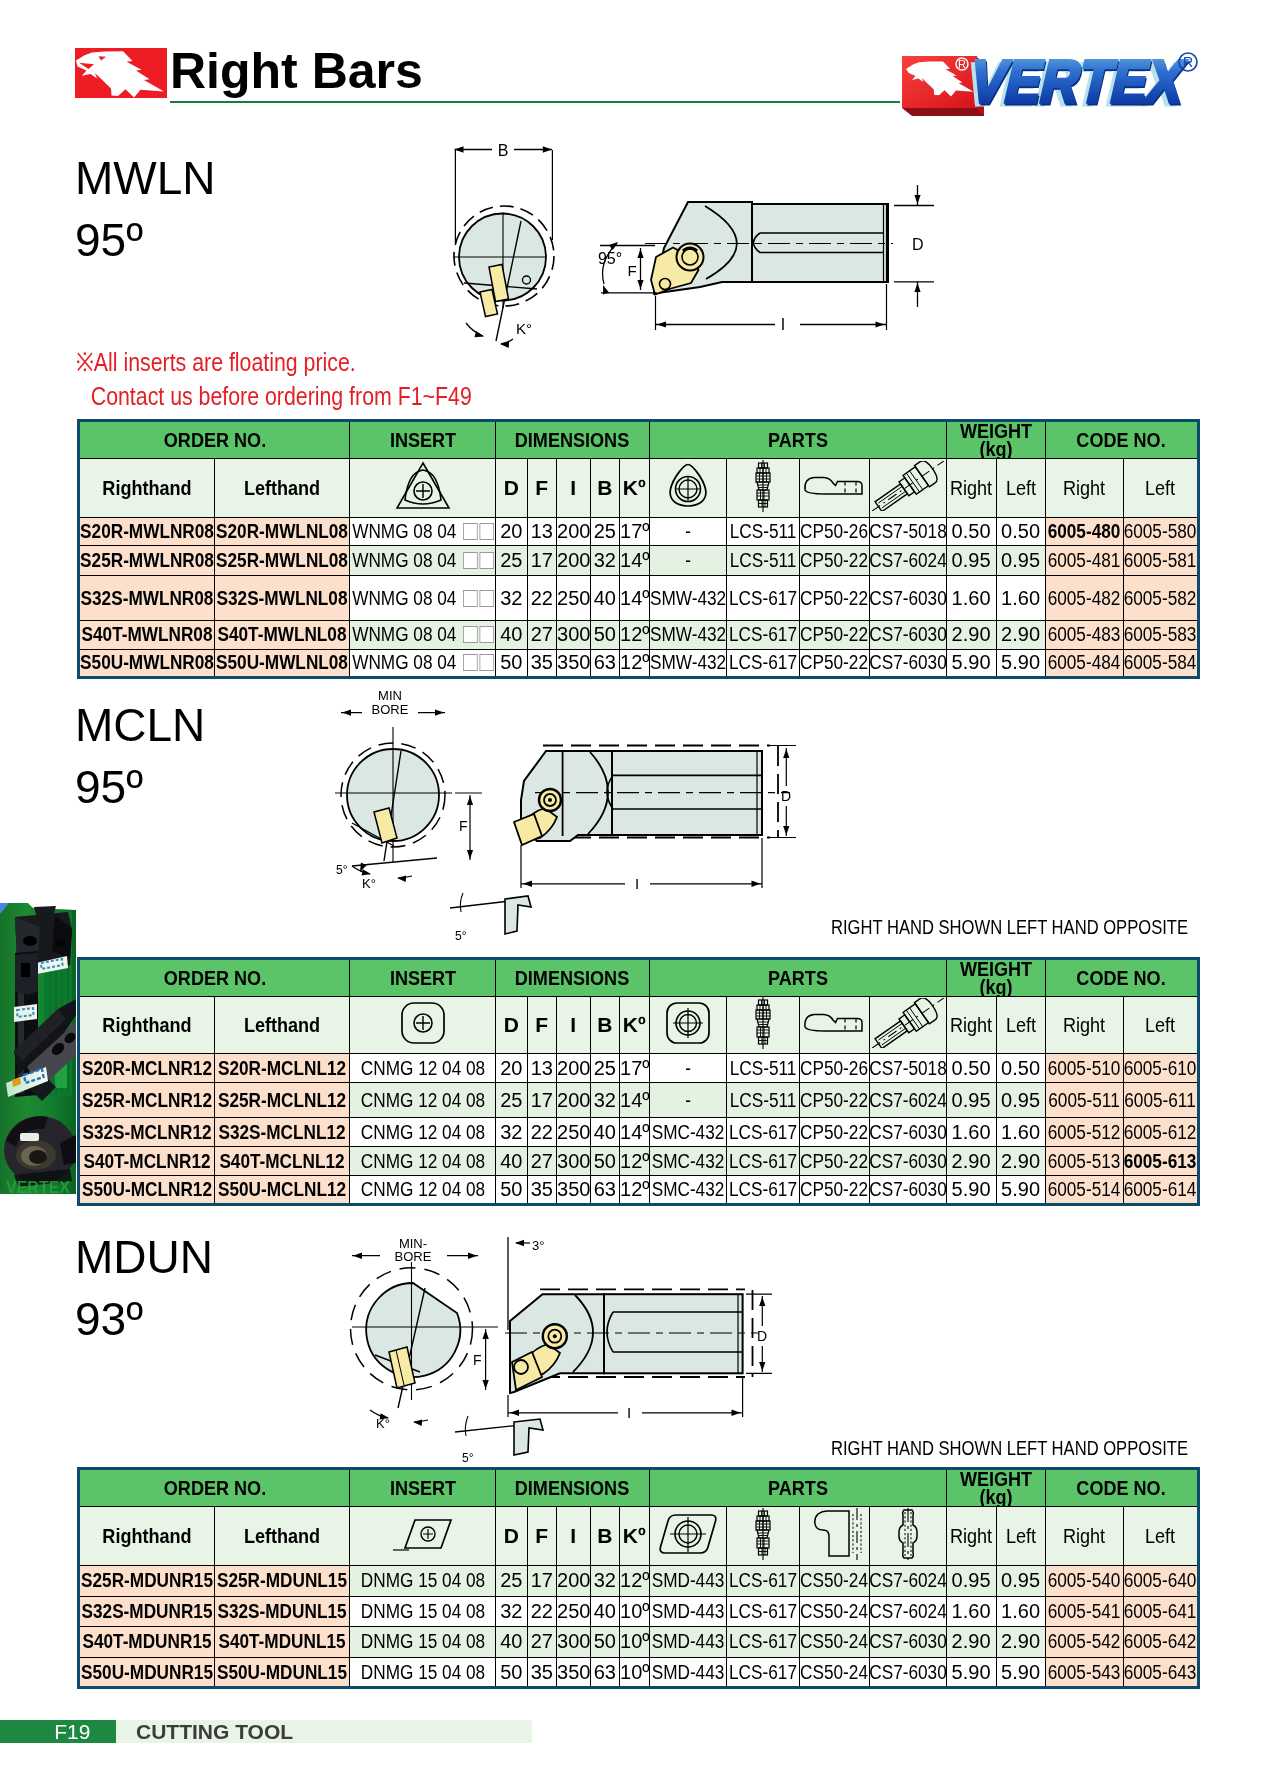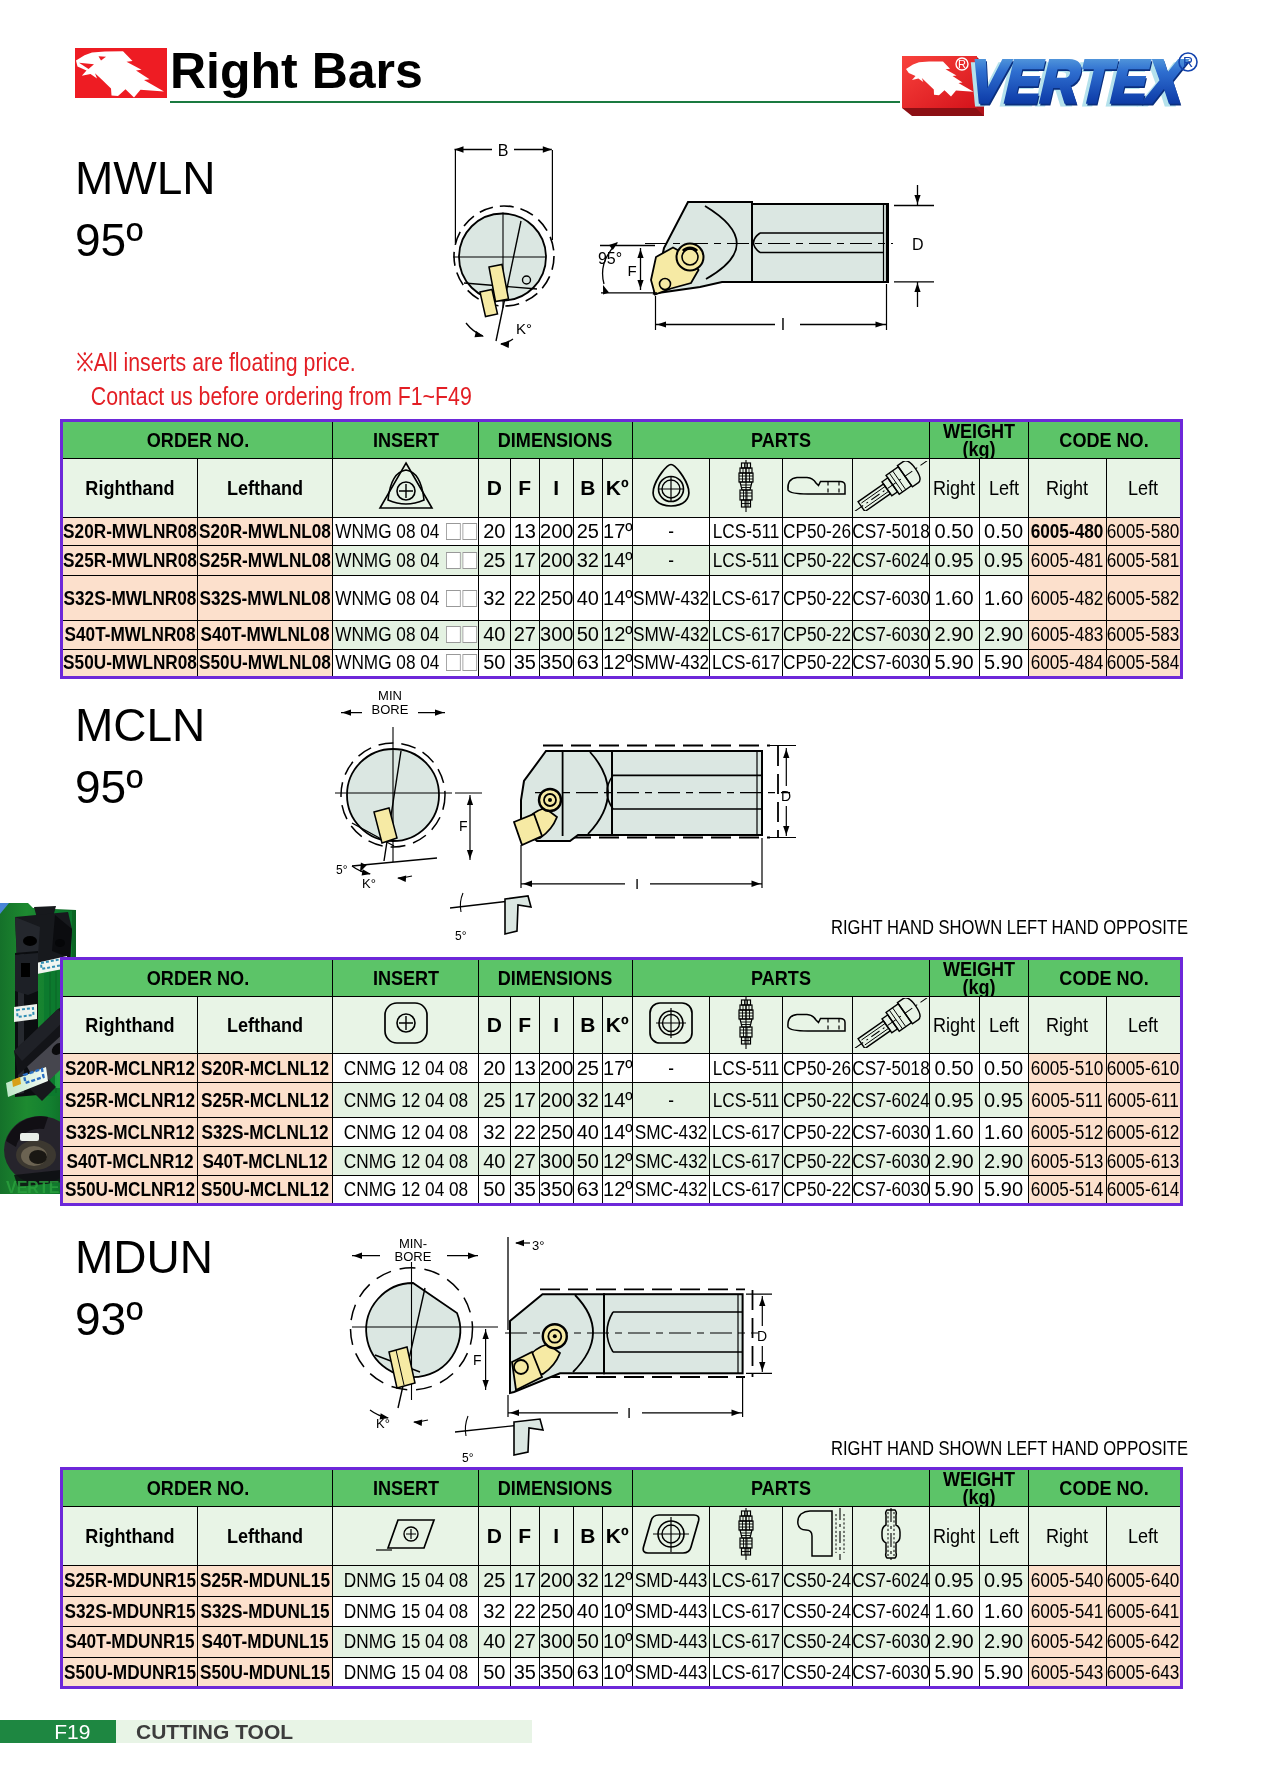--- a/index.html
+++ b/index.html
@@ -4,21 +4,21 @@
 <style>
 * { margin:0; padding:0; box-sizing:border-box; }
 body { width:1275px; height:1790px; position:relative; background:#fff;
   font-family:"Liberation Sans", sans-serif; overflow:hidden; }
 .abs { position:absolute; }
 #hdr-title { left:170px; top:42px; font-size:50px; font-weight:bold; color:#000; }
 #hdr-line { left:170px; top:101px; width:730px; height:2px; background:#1a7a40; }
 .sect { font-size:46px; color:#000; line-height:62px; }
 #note { left:76px; top:345px; font-size:26px; color:#e31e24; line-height:34px;
   transform:scaleX(0.82); transform-origin:0 0; white-space:nowrap; }
-table.t { border-collapse:collapse; table-layout:fixed; position:absolute; left:60px; width:1121px; border:3px solid #6d28d9; }
+table.t { border-collapse:collapse; table-layout:fixed; position:absolute; left:77px; width:1121px; border:3px solid #0c4a6e; }
 table.t td { border:1.5px solid #000; text-align:center; vertical-align:middle;
   font-size:20px; color:#000; overflow:hidden; padding:0; white-space:nowrap; line-height:1.05; }
 table.t .h1 td { background:#5cc468; font-weight:bold; font-size:21px; line-height:18px; }
 table.t .h2 td { background:#e8f4e6; font-weight:bold; font-size:21px; }
 td.peach { background:#fce0cc; font-weight:bold; }
 tr.alt td.mid { background:#e4f2e2; }
 td.mid { background:#ffffff; }
 #f-green { left:0; top:1720px; width:116px; height:23px; background:#1e8741; color:#fff;
   font-size:21px; text-align:right; line-height:23px; padding-right:14px; }
 #f-light { left:116px; top:1720px; width:416px; height:23px; background:#e8f4e6;
@@ -827,21 +827,21 @@
           <span class="cx">CP50-22</span>
         </td>
         <td class="mid">
           <span class="cx">CS7-6030</span>
         </td>
         <td class="mid">2.90</td>
         <td class="mid">2.90</td>
         <td class="peach" style="font-weight:normal;">
           <span class="cx">6005-513</span>
         </td>
-        <td class="peach" style="font-weight:normal;">
+        <td class="peach" style="font-weight:bold;">
           <span class="cx">6005-613</span>
         </td>
       </tr>
 <tr style="height:29.1px;">
         <td class="peach">
           <span class="cx">S50U-MCLNR12</span>
         </td>
         <td class="peach">
           <span class="cx">S50U-MCLNL12</span>
         </td>

